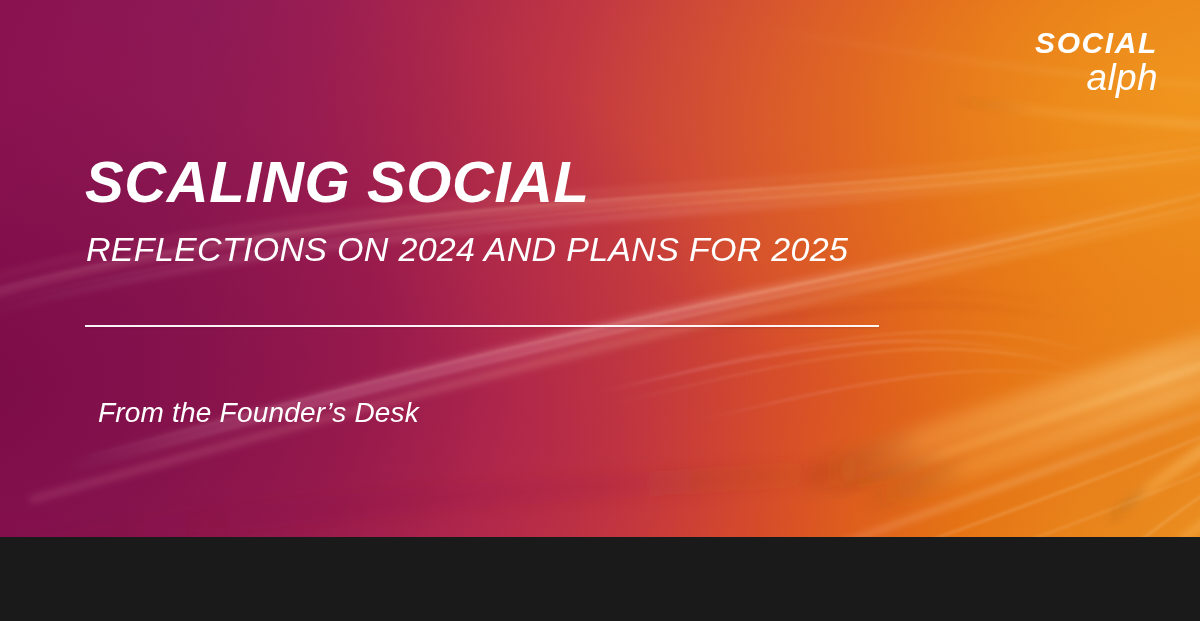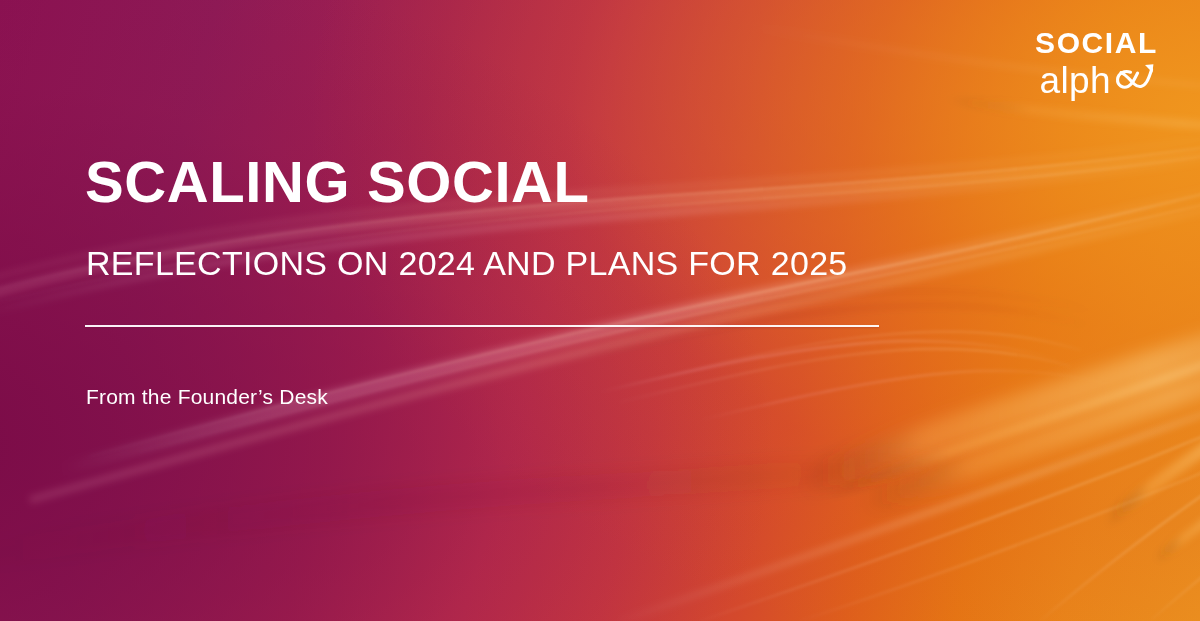--- a/index.html
+++ b/index.html
@@ -8,23 +8,24 @@
     padding: 0;
     background: #1a1a1a;
   }
   body {
     font-family: "Liberation Sans", sans-serif;
   }
 
   .banner {
     position: relative;
     width: 1200px;
-    height: 621px;
+    height: 537px;
     overflow: hidden;
     background: #1d4ed8;
+    font-style: italic;
   }
 
   
   .bg-base {
     position: absolute;
     inset: 0;
     background:
       linear-gradient(105deg,
         #8a1152 0%,
         #8e1a56 16%,
@@ -88,20 +89,21 @@
     letter-spacing: 1.6px;
     color: #ffffff;
     line-height: 1;
   }
   .logo-alpha-row {
     display: flex;
     align-items: flex-end;
     justify-content: flex-end;
     margin-top: 1px;
     height: 40px;
+    flex-direction: column;
   }
   .logo-alpha {
     font-size: 37px;
     font-weight: 300;
     letter-spacing: 0.4px;
     color: #ffffff;
     line-height: 1;
   }
   .logo-mark {
     display: block;
@@ -118,21 +120,21 @@
     letter-spacing: 0.6px;
     color: #ffffff;
     line-height: 1.04;
     margin: 0;
     white-space: nowrap;
   }
 
   .subhead {
     position: absolute;
     left: 86px;
-    top: 245px;
+    top: 231px;
     font-size: 34px;
     font-weight: 300;
     letter-spacing: 0.3px;
     color: #ffffff;
     line-height: 1.1;
     margin: 0;
     white-space: nowrap;
   }
 
   .divider {
@@ -142,26 +144,26 @@
     width: 794px;
     height: 2px;
     background: rgba(255,255,255,0.95);
     box-shadow: 0 1px 2px rgba(90,0,50,0.18);
   }
 
   .byline {
     position: absolute;
     left: 86px;
     top: 385px;
-    font-size: 21px;
+    font-size: 28px;
     font-weight: 300;
     letter-spacing: 0.2px;
     color: #ffffff;
     line-height: 1.15;
-    margin: 0;
+    margin: 12px;
     white-space: nowrap;
   }
 </style>
 </head>
 <body>
 
 <div class="banner">
 
   <div class="bg-base"></div>
   <div class="bg-warm-right"></div>

